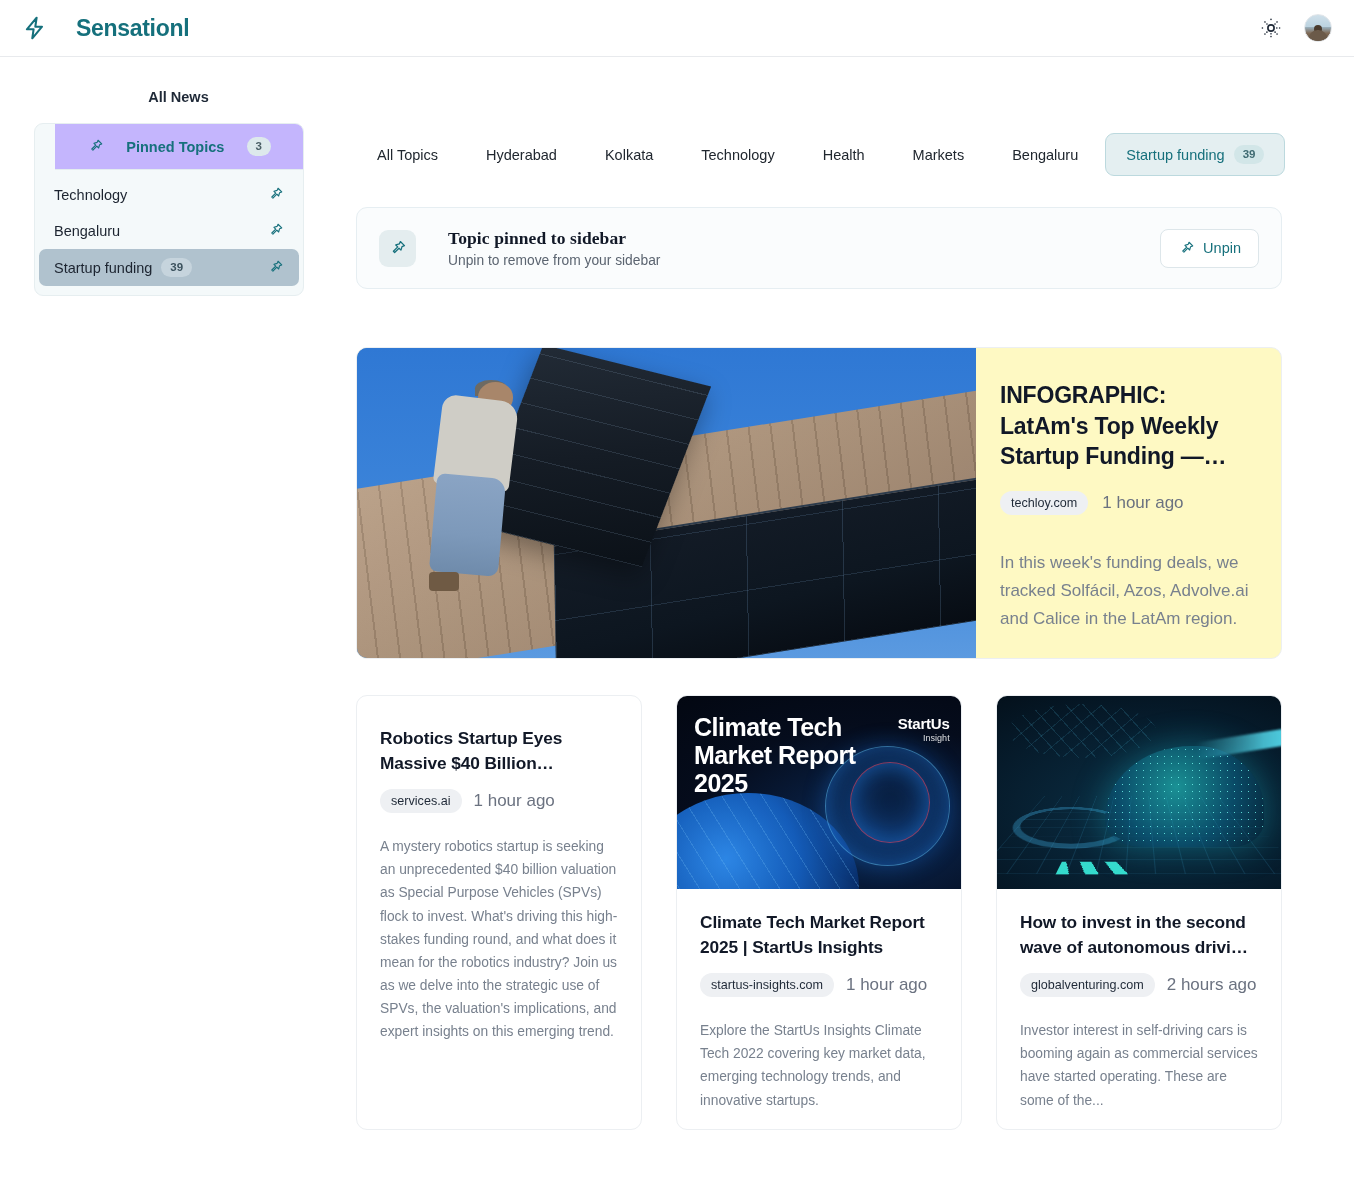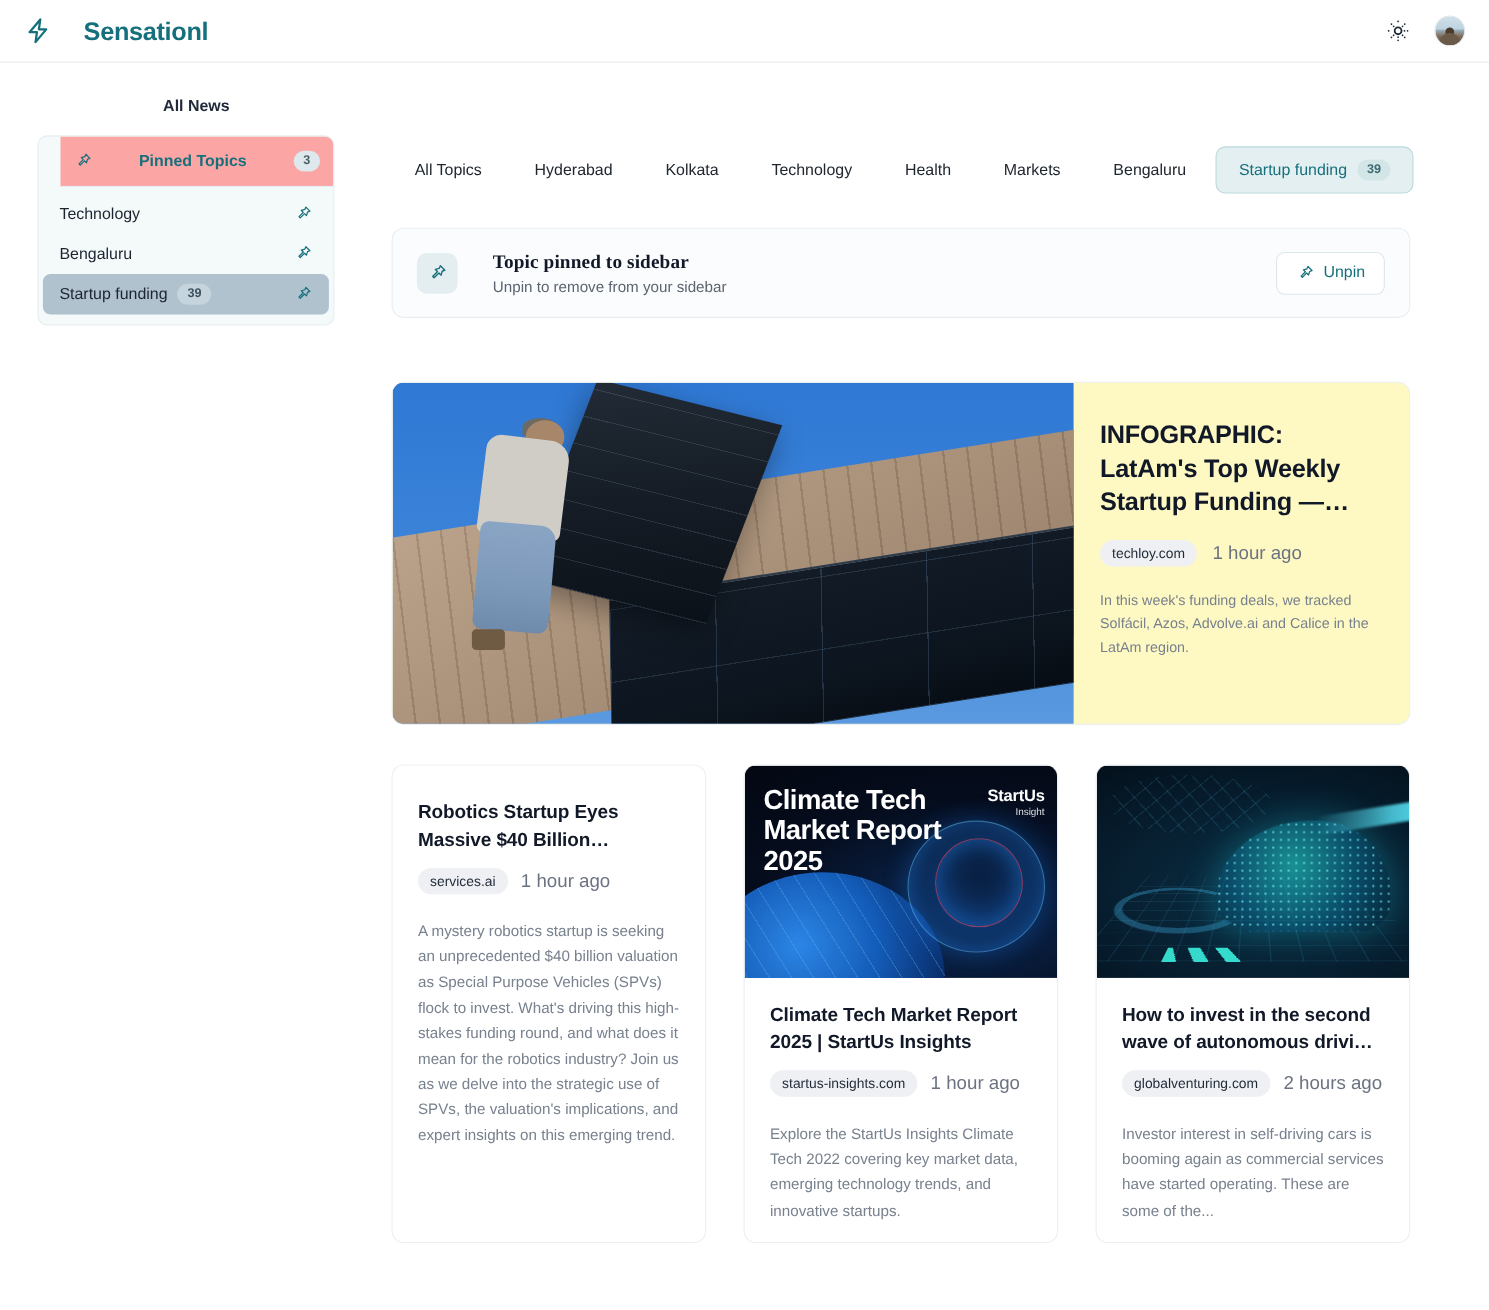--- a/index.html
+++ b/index.html
@@ -55,23 +55,23 @@
     margin: 6px 0 18px 19px;
   }
   .panel {
     border: 1px solid #e6eef0;
     border-radius: 9px;
     background: #f4f9fa;
     overflow: hidden;
   }
   .panel-header {
     display: flex; align-items: center; gap: 10px;
-    padding: 13px 12px;
+    padding: 13px 32px;
     border-bottom: 1px solid #e3edef;
-    background: #fca5a5;
+    background: #c4b5fd;
     cursor: pointer;
     margin-left: 20px;
   }
   .panel-header .label {
     font-size: 14.5px; font-weight: 600; color: #16707c; flex: 1;
   }
   .count-pill {
     background: #dde9ec; color: #4b5f66;
     border-radius: 10px; font-size: 11.5px; font-weight: 600;
     padding: 2px 9px; line-height: 15px;
@@ -145,21 +145,21 @@
     font-size: 23px; font-weight: 700; line-height: 1.33; color: #111827;
     letter-spacing: -0.2px;
   }
   .meta { display: flex; align-items: center; gap: 14px; margin-top: 19px; }
   .src-pill {
     background: #eef0f3; color: #1f2937; border-radius: 13px;
     font-size: 12.6px; padding: 5px 11px; font-weight: 500;
   }
   .time { font-size: 17px; color: #6b7280; }
   .excerpt {
-    margin-top: 20px; font-size: 13px; line-height: 1.66; color: #78818e;
+    margin-top: 34px; font-size: 17px; line-height: 1.66; color: #78818e;
   }
 
   
   .grid {
     display: flex; gap: 34px; margin-top: 36px;
   }
   .card {
     width: 286px; flex: none;
     border: 1px solid #eceff2; border-radius: 11px;
     background: #fff; overflow: hidden;

